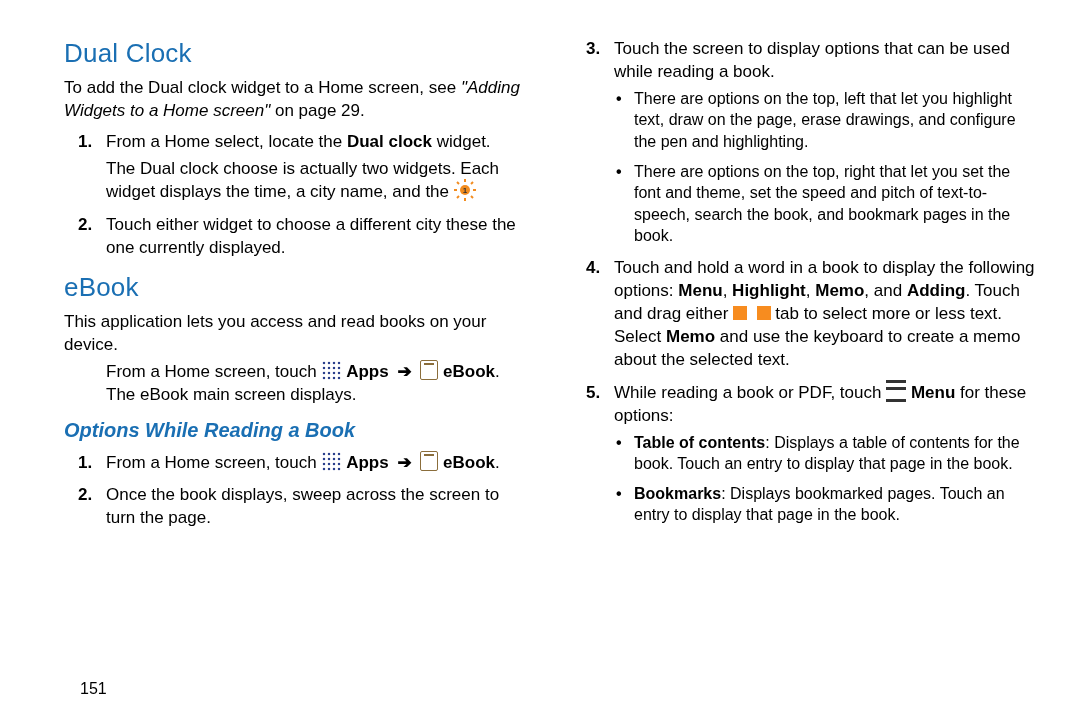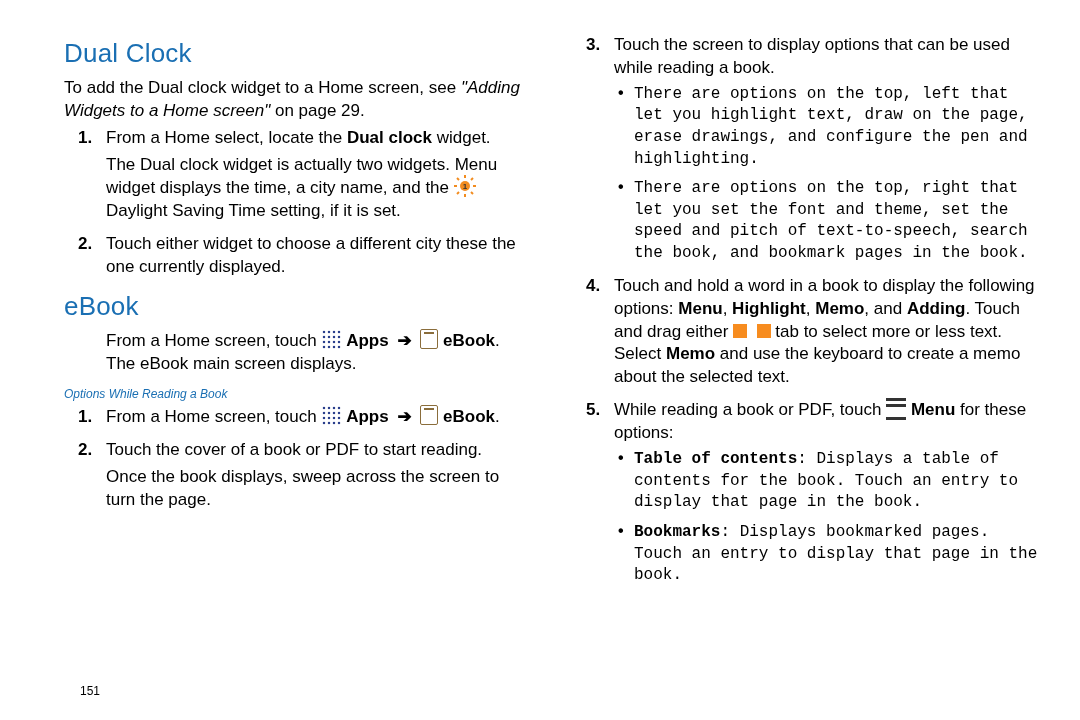--- a/index.html
+++ b/index.html
@@ -28,76 +28,75 @@
   h2.blue {
     color: #1a6fb3;
     font-size: 26px;
     font-weight: 400;
     margin: 6px 0 6px 0;
     letter-spacing: 0.2px;
   }
   h3.subhead {
     color: #1a6fb3;
     font-style: italic;
-    font-weight: 400;
-    font-size: 12px;
+    font-weight: 700;
+    font-size: 20px;
     margin: 10px 0 4px 0;
   }
   .para {
     margin: 2px 0 4px 0;
   }
   .ref {
     font-style: italic;
   }
   ol.numlist {
     list-style: none;
     padding: 0;
     margin: 4px 0 0 0;
     counter-reset: step;
   }
   ol.numlist > li {
     counter-increment: step;
     position: relative;
     padding-left: 42px;
-    margin: 0 0 10px 0;
+    margin: 8px 0 10px 0;
   }
   ol.numlist > li::before {
     content: counter(step) ".";
     position: absolute;
     left: 14px;
     top: 0;
     font-weight: 700;
   }
   ol.numlist.cont3 { counter-reset: step 2; }
   ul.bullets {
     list-style: none;
     padding: 0;
     margin: 4px 0 0 0;
-    font-family: Liberation Mono, monospace;
   }
   ul.bullets > li {
     position: relative;
     padding-left: 20px;
     margin: 4px 0 8px 0;
     font-size: 16px;
   }
   ul.bullets > li::before {
     content: "•";
     position: absolute;
     left: 2px;
     top: 0;
     font-weight: 700;
   }
   .bold { font-weight: 700; }
   .arrow { font-weight: 700; padding: 0 4px; }
   .pagenum {
     position: absolute;
     bottom: 22px;
     left: 80px;
-    font-size: 12px;
+    font-size: 16px;
   }
   
   .ic {
     display: inline-block;
     vertical-align: middle;
   }
   .ic-grid {
     width: 20px; height: 20px;
     background:
       radial-gradient(circle at 3px 3px,#2a3f8c 1.4px,transparent 1.6px),
@@ -158,67 +157,66 @@
 <div class="page">
   <div class="col">
     <h2 class="blue">Dual Clock</h2>
     <div class="para">
       <span>To add the Dual clock widget to a Home screen, see </span><span class="ref">"Adding Widgets to a Home screen"</span><span> on page 29.</span>
     </div>
     <ol class="numlist">
       <li>
         <span>From a Home select, locate the </span><span class="bold">Dual clock</span><span> widget.</span>
         <div style="margin-top:4px">
-          <span>The Dual clock widget is actually two widgets. Menu widget displays the time, a city name, and the </span>
+          <span>The Dual clock choose is actually two widgets. Each widget displays the time, a city name, and the </span>
           <span class="ic ic-sun">
             <svg viewBox="0 0 22 22">
                 <g fill="#f28c1f">
                   <circle cx="11" cy="11" r="5"></circle>
                   <g stroke="#f28c1f" stroke-width="2">
                     <line x1="11" y1="0" x2="11" y2="3"></line>
                     <line x1="11" y1="19" x2="11" y2="22"></line>
                     <line x1="0" y1="11" x2="3" y2="11"></line>
                     <line x1="19" y1="11" x2="22" y2="11"></line>
                     <line x1="3" y1="3" x2="5" y2="5"></line>
                     <line x1="17" y1="17" x2="19" y2="19"></line>
                     <line x1="17" y1="5" x2="19" y2="3"></line>
                     <line x1="3" y1="19" x2="5" y2="17"></line>
                   </g>
                 </g>
                 <text x="11" y="14" text-anchor="middle" font-size="8" fill="#333" font-weight="700">1</text>
               </svg>
           </span>
-          <span> Daylight Saving Time setting, if it is set.</span>
         </div>
       </li>
       <li>Touch either widget to choose a different city these the one currently displayed.</li>
     </ol>
 
     <h2 class="blue">eBook</h2>
+    <div class="para">This application lets you access and read books on your device.</div>
     <div class="para" style="padding-left:42px">
       <span>From a Home screen, touch </span>
       <span class="ic ic-grid"></span>
       <span class="bold">Apps</span>
       <span class="arrow">➔</span>
       <span class="ic ic-book"></span>
       <span class="bold">eBook</span><span>. The eBook main screen displays.</span>
     </div>
 
     <h3 class="subhead">Options While Reading a Book</h3>
     <ol class="numlist">
       <li>
         <span>From a Home screen, touch </span>
         <span class="ic ic-grid"></span>
         <span class="bold">Apps</span>
         <span class="arrow">➔</span>
         <span class="ic ic-book"></span>
         <span class="bold">eBook</span>.
       </li>
       <li>
-        <span>Touch the cover of a book or PDF to start reading.</span>
         <div style="margin-top:4px">Once the book displays, sweep across the screen to turn the page.</div>
       </li>
     </ol>
   </div>
 
   <div class="col">
     <ol class="numlist cont3">
       <li>
         <span>Touch the screen to display options that can be used while reading a book.</span>
         <ul class="bullets">

